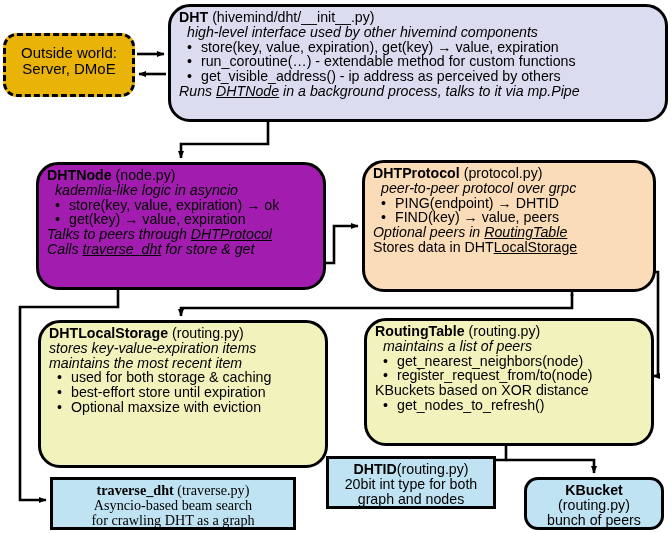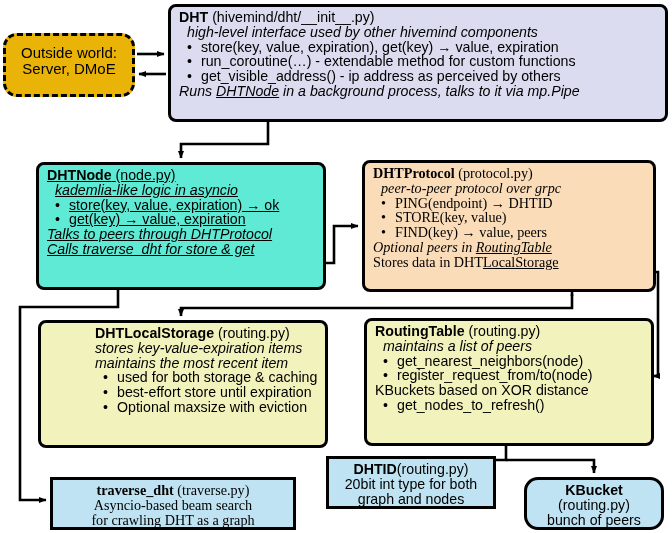--- a/index.html
+++ b/index.html
@@ -2,27 +2,27 @@
 <html><head>
 <meta charset="utf-8">
 <style>
   html,body{margin:0;padding:0;background:#ffffff;}
   body{width:672px;height:533px;overflow:hidden;
        font-family:"Liberation Sans","DejaVu Sans",sans-serif;color:#000;}
   #stage{position:relative;width:672px;height:533px;}
   svg#wires{position:absolute;left:0;top:0;width:672px;height:533px;}
 
   .box{position:absolute;box-sizing:border-box;border:3px solid #000;}
-  .rounded{border-radius:8px;}
+  .rounded{border-radius:22px;}
   .sq{border-width:3px;}
   .dashed{border:3px dashed #000;border-radius:14px;background:#eab308;}
 
   .c-lav{background:#dcdcf0;}
-  .c-grey{background:#5eead4;text-decoration:underline;}
-  .c-peach{background:#fadcb9;font-family:Liberation Serif, serif;}
+  .c-grey{background:#a21caf;}
+  .c-peach{background:#fadcb9;}
   .c-yellow{background:#f2f2bd;}
   .c-blue{background:#bfe3f2;}
 
   .title{font-weight:bold;}
   .ital{font-style:italic;}
   .u{text-decoration:underline;}
 
   .line{white-space:nowrap;line-height:1.04;}
   .bx-inner{padding:3px 6px 2px 8px;}
 
@@ -31,21 +31,21 @@
 
   .ctr{text-align:center;}
 
   
   #outside-world{left:3px;top:33px;width:132px;height:64px;}
   #outside-world .ow-txt{padding-top:9px;text-align:center;font-size:15px;line-height:1.22;}
 
   #dht-box{left:168px;top:4px;width:500px;height:118px;font-size:14.2px;}
   #dhtnode-box{left:36px;top:162px;width:290px;height:128px;font-size:14.2px;}
   #dhtprotocol-box{left:362px;top:160px;width:294px;height:132px;font-size:14.2px;}
-  #dhtlocalstorage-box{left:38px;top:320px;width:290px;height:128px;font-size:14.2px;padding-left:46px;}
+  #dhtlocalstorage-box{left:38px;top:320px;width:290px;height:148px;font-size:14.2px;}
   #routingtable-box{left:364px;top:318px;width:290px;height:128px;font-size:14.2px;}
 
   #traverse-box{left:50px;top:477px;width:246px;height:53px;font-size:14.2px;font-family:Liberation Serif, serif;}
   #dhtid-box{left:326px;top:456px;width:170px;height:53px;font-size:14.2px;}
   #kbucket-box{left:524px;top:477px;width:140px;height:53px;font-size:14.2px;border-radius:14px;}
   .smallbox .bx-inner{padding:3px 4px 0 4px;line-height:1.13;}
 </style>
 </head>
 <body>
 
@@ -121,21 +121,20 @@
   </div>
 
   <div class="box rounded c-peach" id="dhtprotocol-box">
     <div class="bx-inner">
       <div class="line">
         <span class="title">DHTProtocol</span>
         <span>(protocol.py)</span>
       </div>
       <div class="line ital" style="padding-left:8px">peer-to-peer protocol over grpc</div>
       <div class="line bullet"><span class="dot">•</span><span>PING(endpoint) → DHTID</span></div>
-      <div class="line bullet"><span class="dot">•</span><span>STORE(key, value)</span></div>
       <div class="line bullet"><span class="dot">•</span><span>FIND(key) → value, peers</span></div>
       <div class="line ital"><span>Optional peers in </span><span class="u">RoutingTable</span></div>
       <div class="line"><span>Stores data in DHT</span><span class="u">LocalStorage</span></div>
     </div>
   </div>
 
   <div class="box rounded c-yellow" id="dhtlocalstorage-box">
     <div class="bx-inner">
       <div class="line">
         <span class="title">DHTLocalStorage</span>

